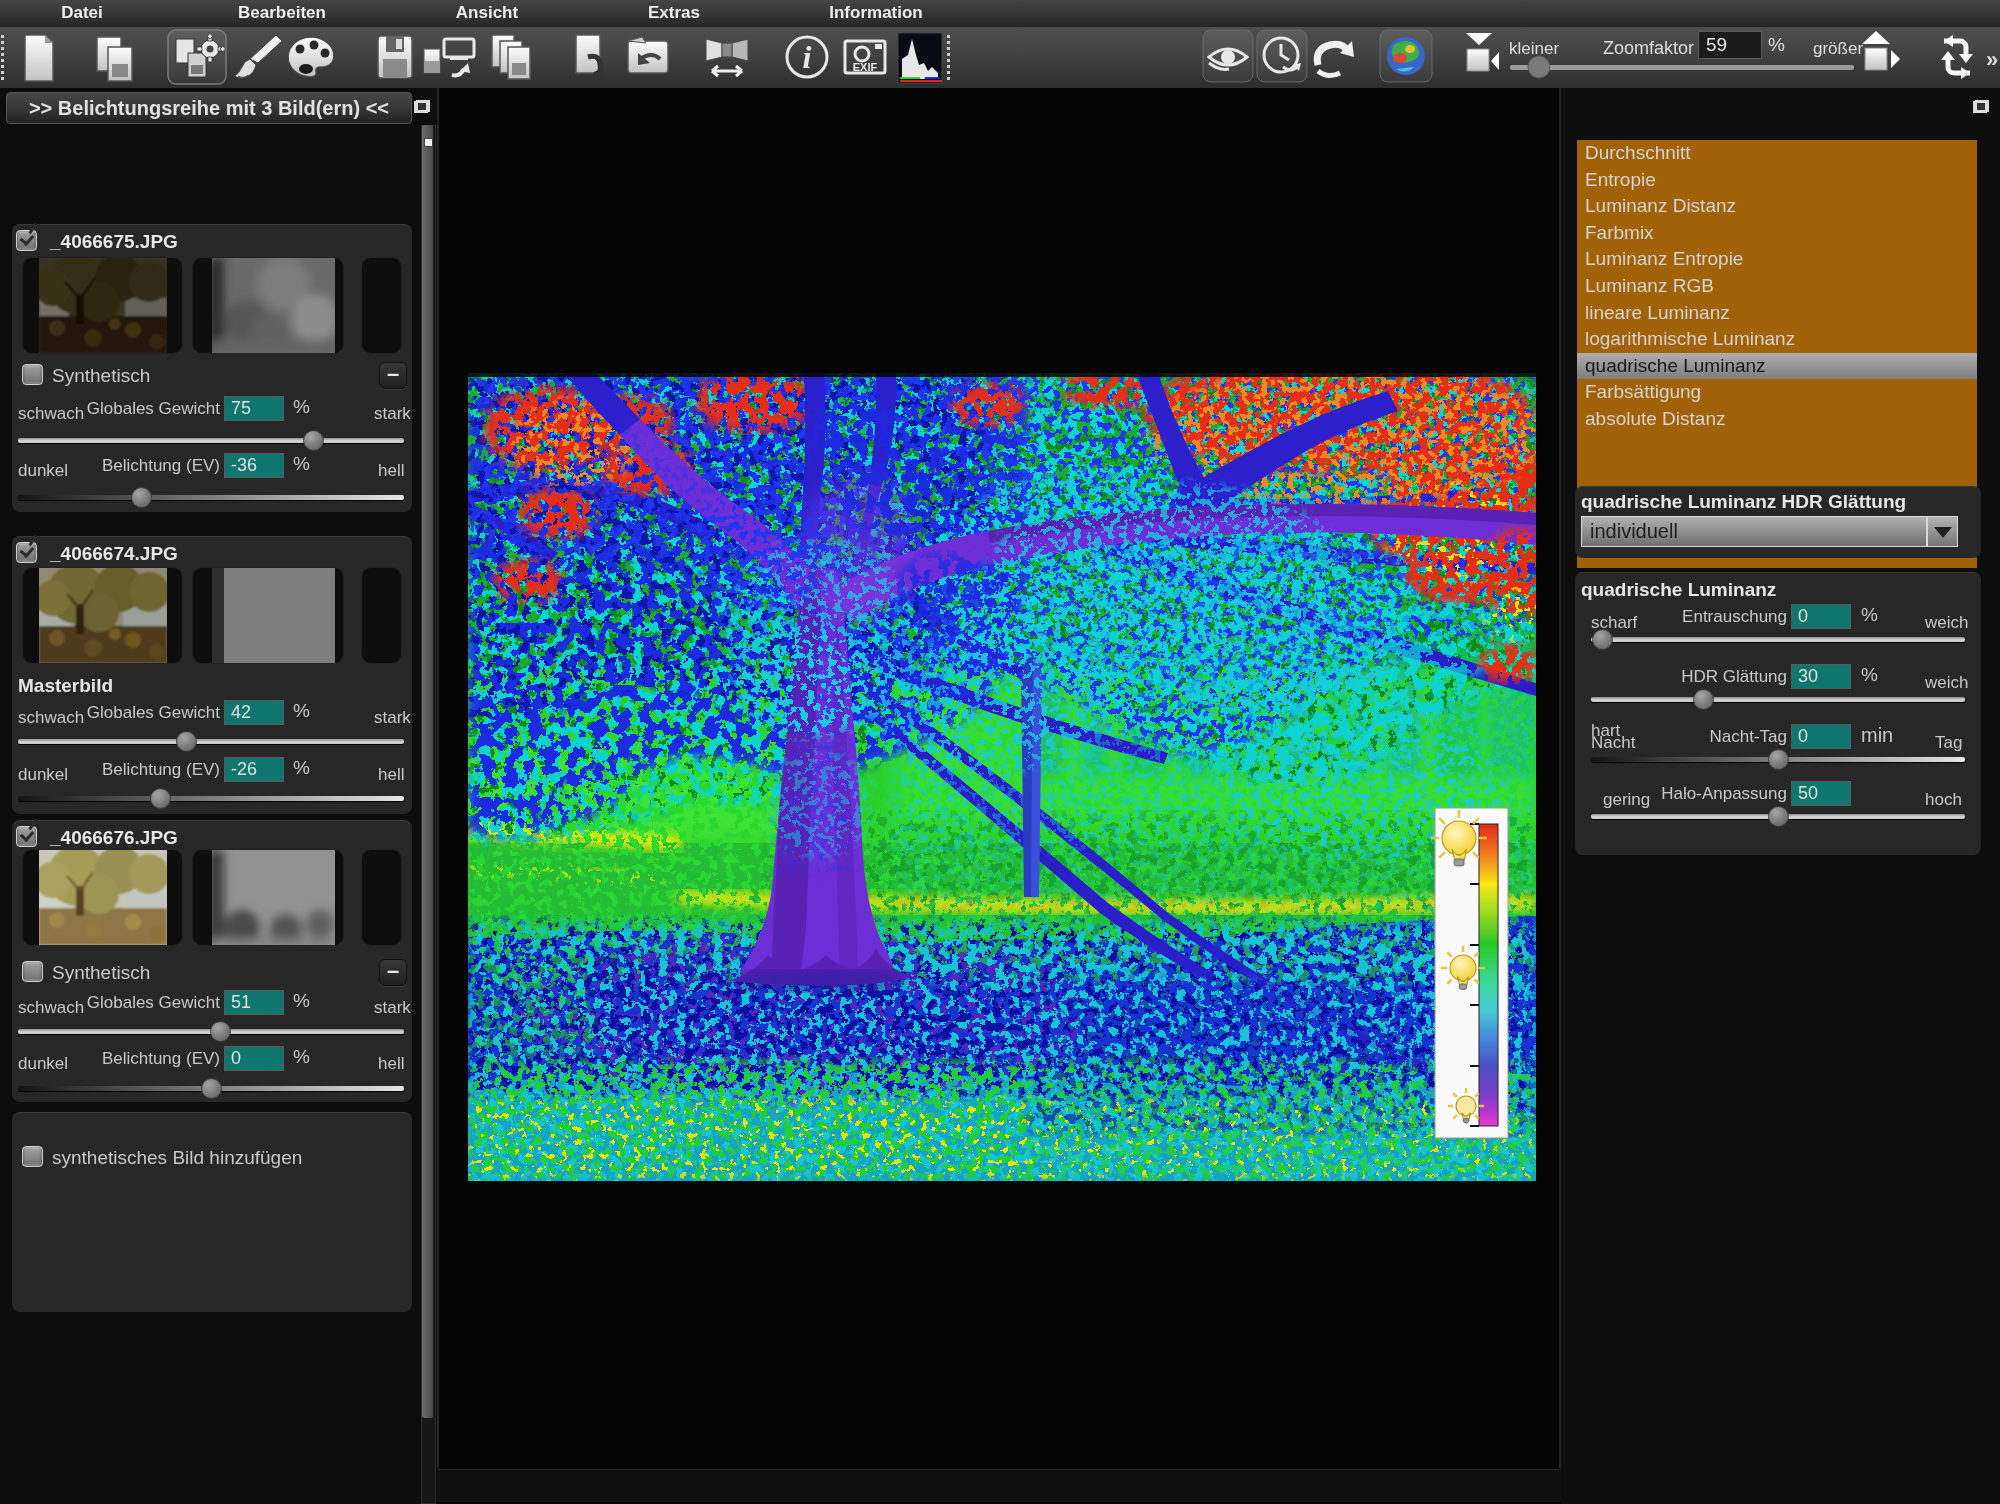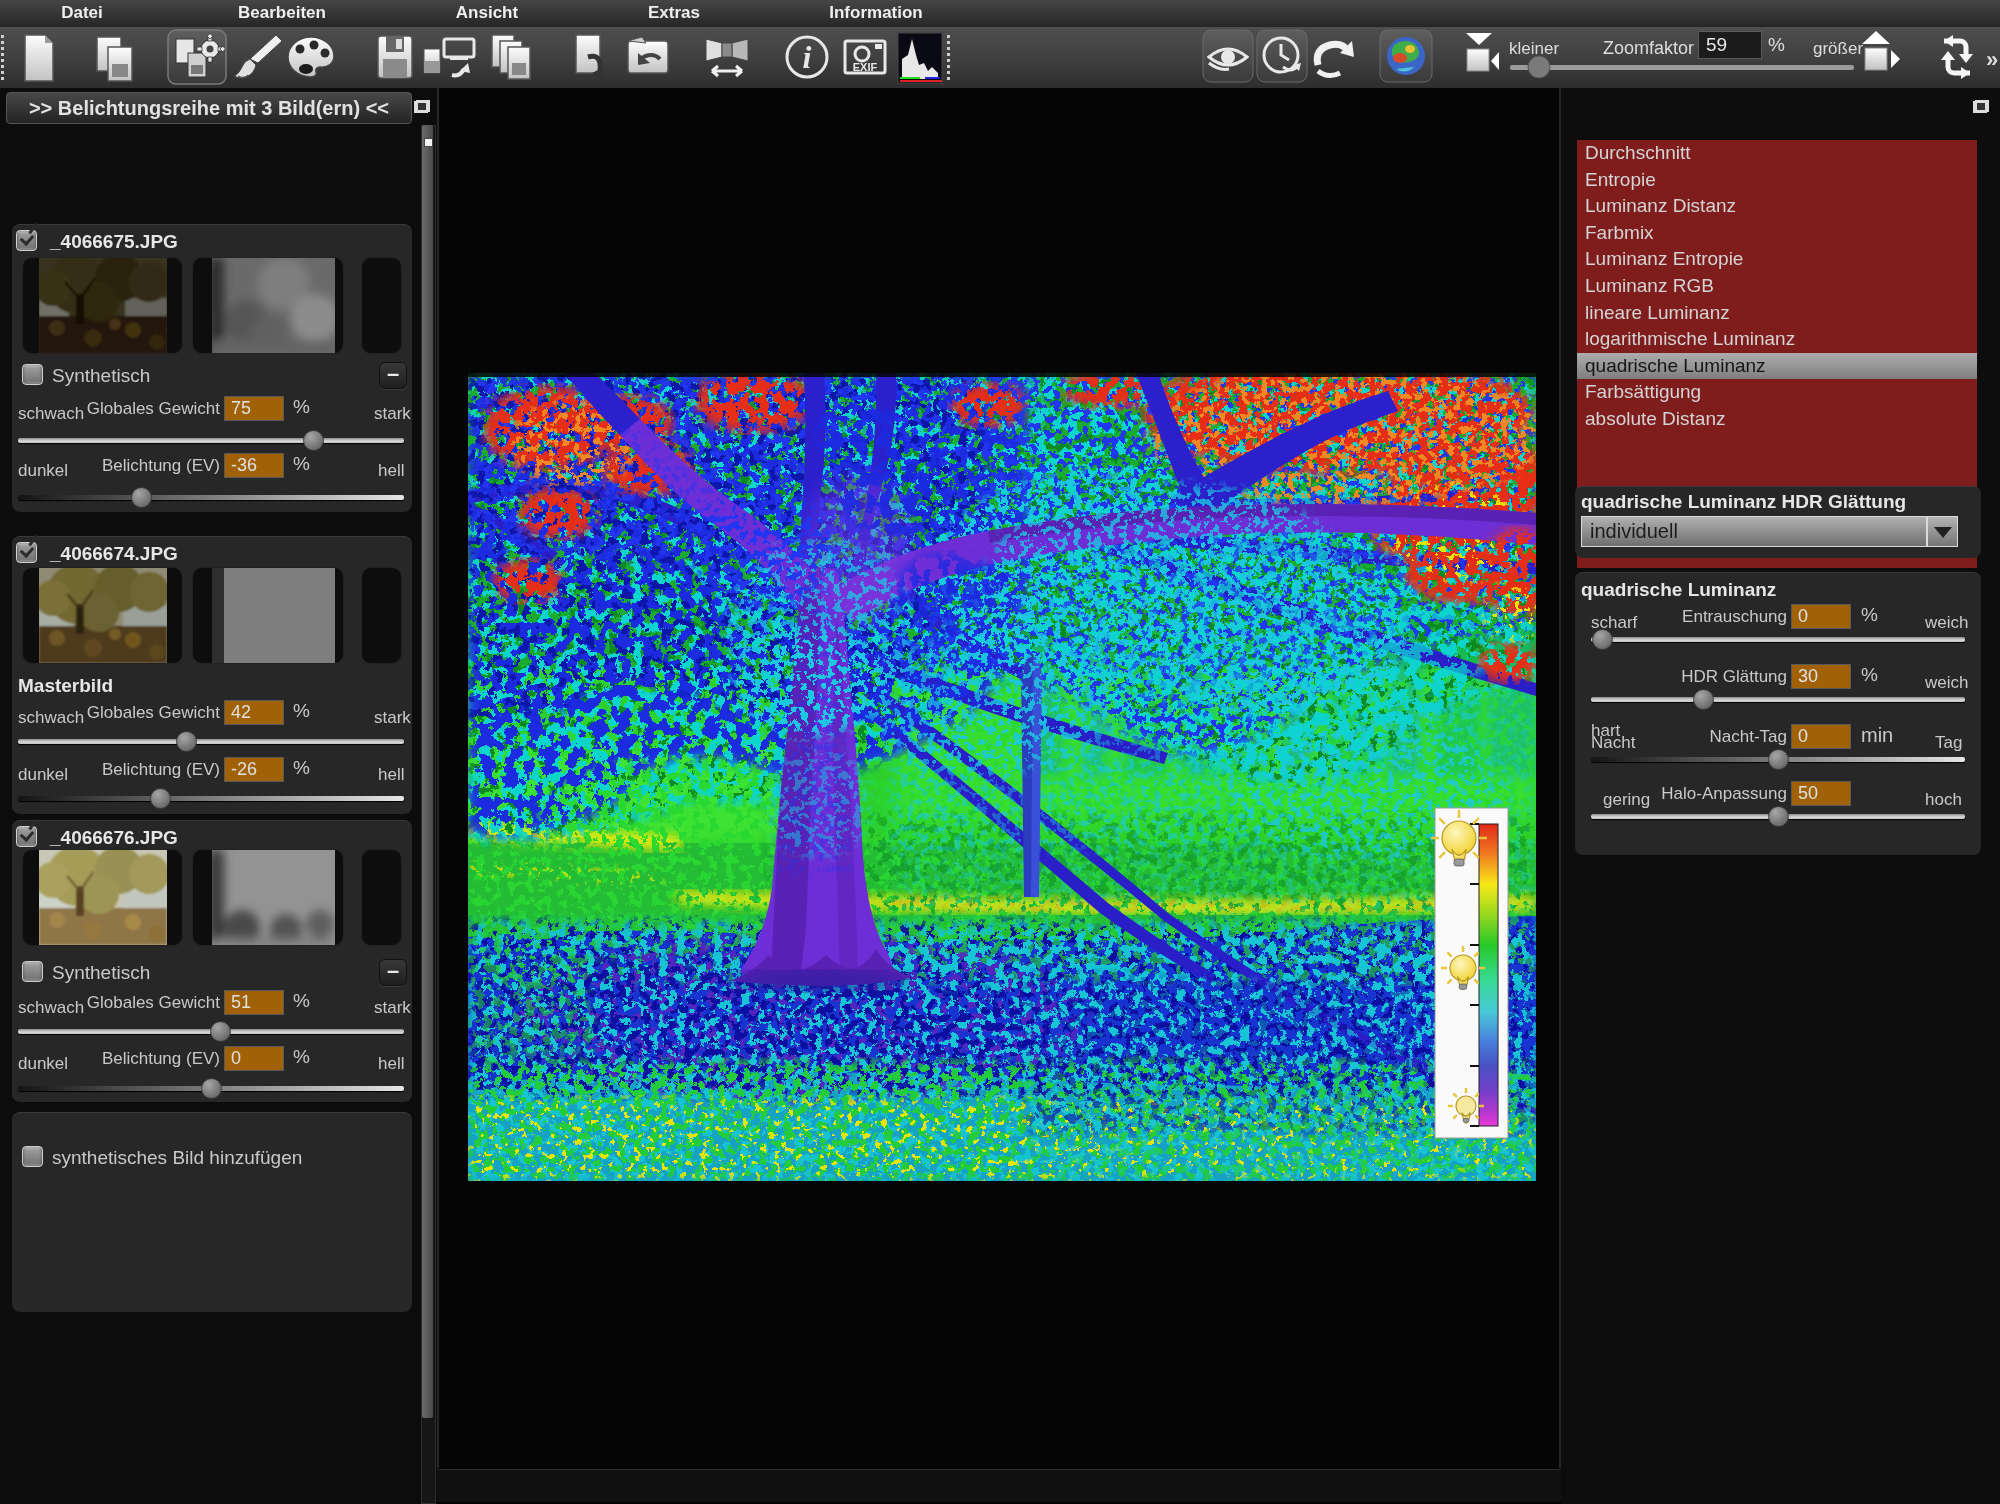--- a/index.html
+++ b/index.html
@@ -20,21 +20,21 @@
 .sidetitle { position:absolute; height:32px; background:linear-gradient(#484848,#232323);
   border:1px solid #555; border-radius:4px; color:#e2e2e2; font-size:20px; font-weight:bold;
   text-align:center; line-height:30px; }
 .panelbox { position:absolute; background:#272727; border-radius:8px; border-top:1px solid #3a3a3a; }
 .wicon { position:absolute; width:16px; height:13px; }
 .wicon:before { content:""; position:absolute; left:0; bottom:0; width:10px; height:8px; border:2px solid #ddd; background:#333; }
 .wicon:after { content:""; position:absolute; right:0; top:0; width:10px; height:8px; border:2px solid #ddd; }
 .lbl { position:absolute; color:#c9c9c9; font-size:17px; white-space:nowrap; }
 .rl { text-align:right; }
 .blbl { position:absolute; color:#e6e6e6; font-size:19px; font-weight:bold; white-space:nowrap; }
-.numbox { position:absolute; width:60px; height:25px; background:#a16207; border:1px solid #5a5a5a;
+.numbox { position:absolute; width:60px; height:25px; background:#0f766e; border:1px solid #5a5a5a;
   color:#e0e0e0; font-size:18px; padding-left:6px; line-height:23px; }
 .track { position:absolute; height:5px; background:linear-gradient(#8d8d8d,#d8d8d8 60%,#c2c2c2); border-radius:2px; box-shadow:0 1px 1px #000; }
 .track.ev { background:linear-gradient(90deg,#141414,#e6e6e6); }
 .knob { position:absolute; width:21px; height:21px; border-radius:50%; top:-8px;
   background:radial-gradient(circle at 35% 30%, #a6a6a6, #6e6e6e 70%, #565656); border:1px solid #3c3c3c; }
 .cb { position:absolute; width:21px; height:21px; border-radius:4px;
   background:linear-gradient(#e8e8e8,#9a9a9a 15%, #777 85%, #aaa); border:1px solid #cfcfcf; box-shadow:inset 0 0 3px #444; }
 .cb.checked:before { content:""; position:absolute; left:4px; top:3px; width:9px; height:6px;
   border-left:3px solid #2b2b2b; border-bottom:3px solid #2b2b2b; transform:rotate(-48deg); }
 .cb.checked:after { content:""; position:absolute; left:10px; top:-4px; width:12px; height:3px; background:#2b2b2b; transform:rotate(-55deg); }
@@ -52,21 +52,21 @@
 .sbthumb { position:absolute; left:1px; width:11px; background:linear-gradient(90deg,#6b6b6b,#4a4a4a); border-radius:2px; }
 .sbdot { position:absolute; width:9px; height:9px; background:#f2f2f2; border:1px solid #444; }
 
 
 #canvas { position:absolute; left:437px; top:88px; width:1124px; height:1380px; background:#050505;
   border-left:2px solid #262626; border-right:2px solid #262626; }
 #statusbar { position:absolute; left:437px; top:1469px; width:1124px; height:33px; background:#101010; border-top:1px solid #2b2b2b; }
 
 
 #rightpanel { position:absolute; left:1561px; top:88px; width:439px; height:1416px; background:#0d0d0d; }
-#listbox { position:absolute; left:16px; top:52px; width:400px; height:428px; background:#7f1d1d; }
+#listbox { position:absolute; left:16px; top:52px; width:400px; height:428px; background:#a16207; }
 #listbox .it { height:26.6px; color:#d4d4d4; font-size:19px; padding-left:8px; line-height:26px; }
 #listbox .it.sel { background:linear-gradient(#adadad,#7e7e7e); color:#161616; }
 .dd { position:absolute; height:31px; background:linear-gradient(#b0b0b0,#6f6f6f); border:1px solid #dadada;
   color:#1c1c1c; font-size:20px; padding-left:8px; line-height:29px; }
 .ddarrow { position:absolute; width:31px; height:31px; background:linear-gradient(#b4b4b4,#747474); border:1px solid #dadada; }
 .ddarrow:before { content:""; position:absolute; left:6px; top:10px; border-left:9px solid transparent; border-right:9px solid transparent; border-top:11px solid #202020; }
 </style>
 </head>
 <body>
 

